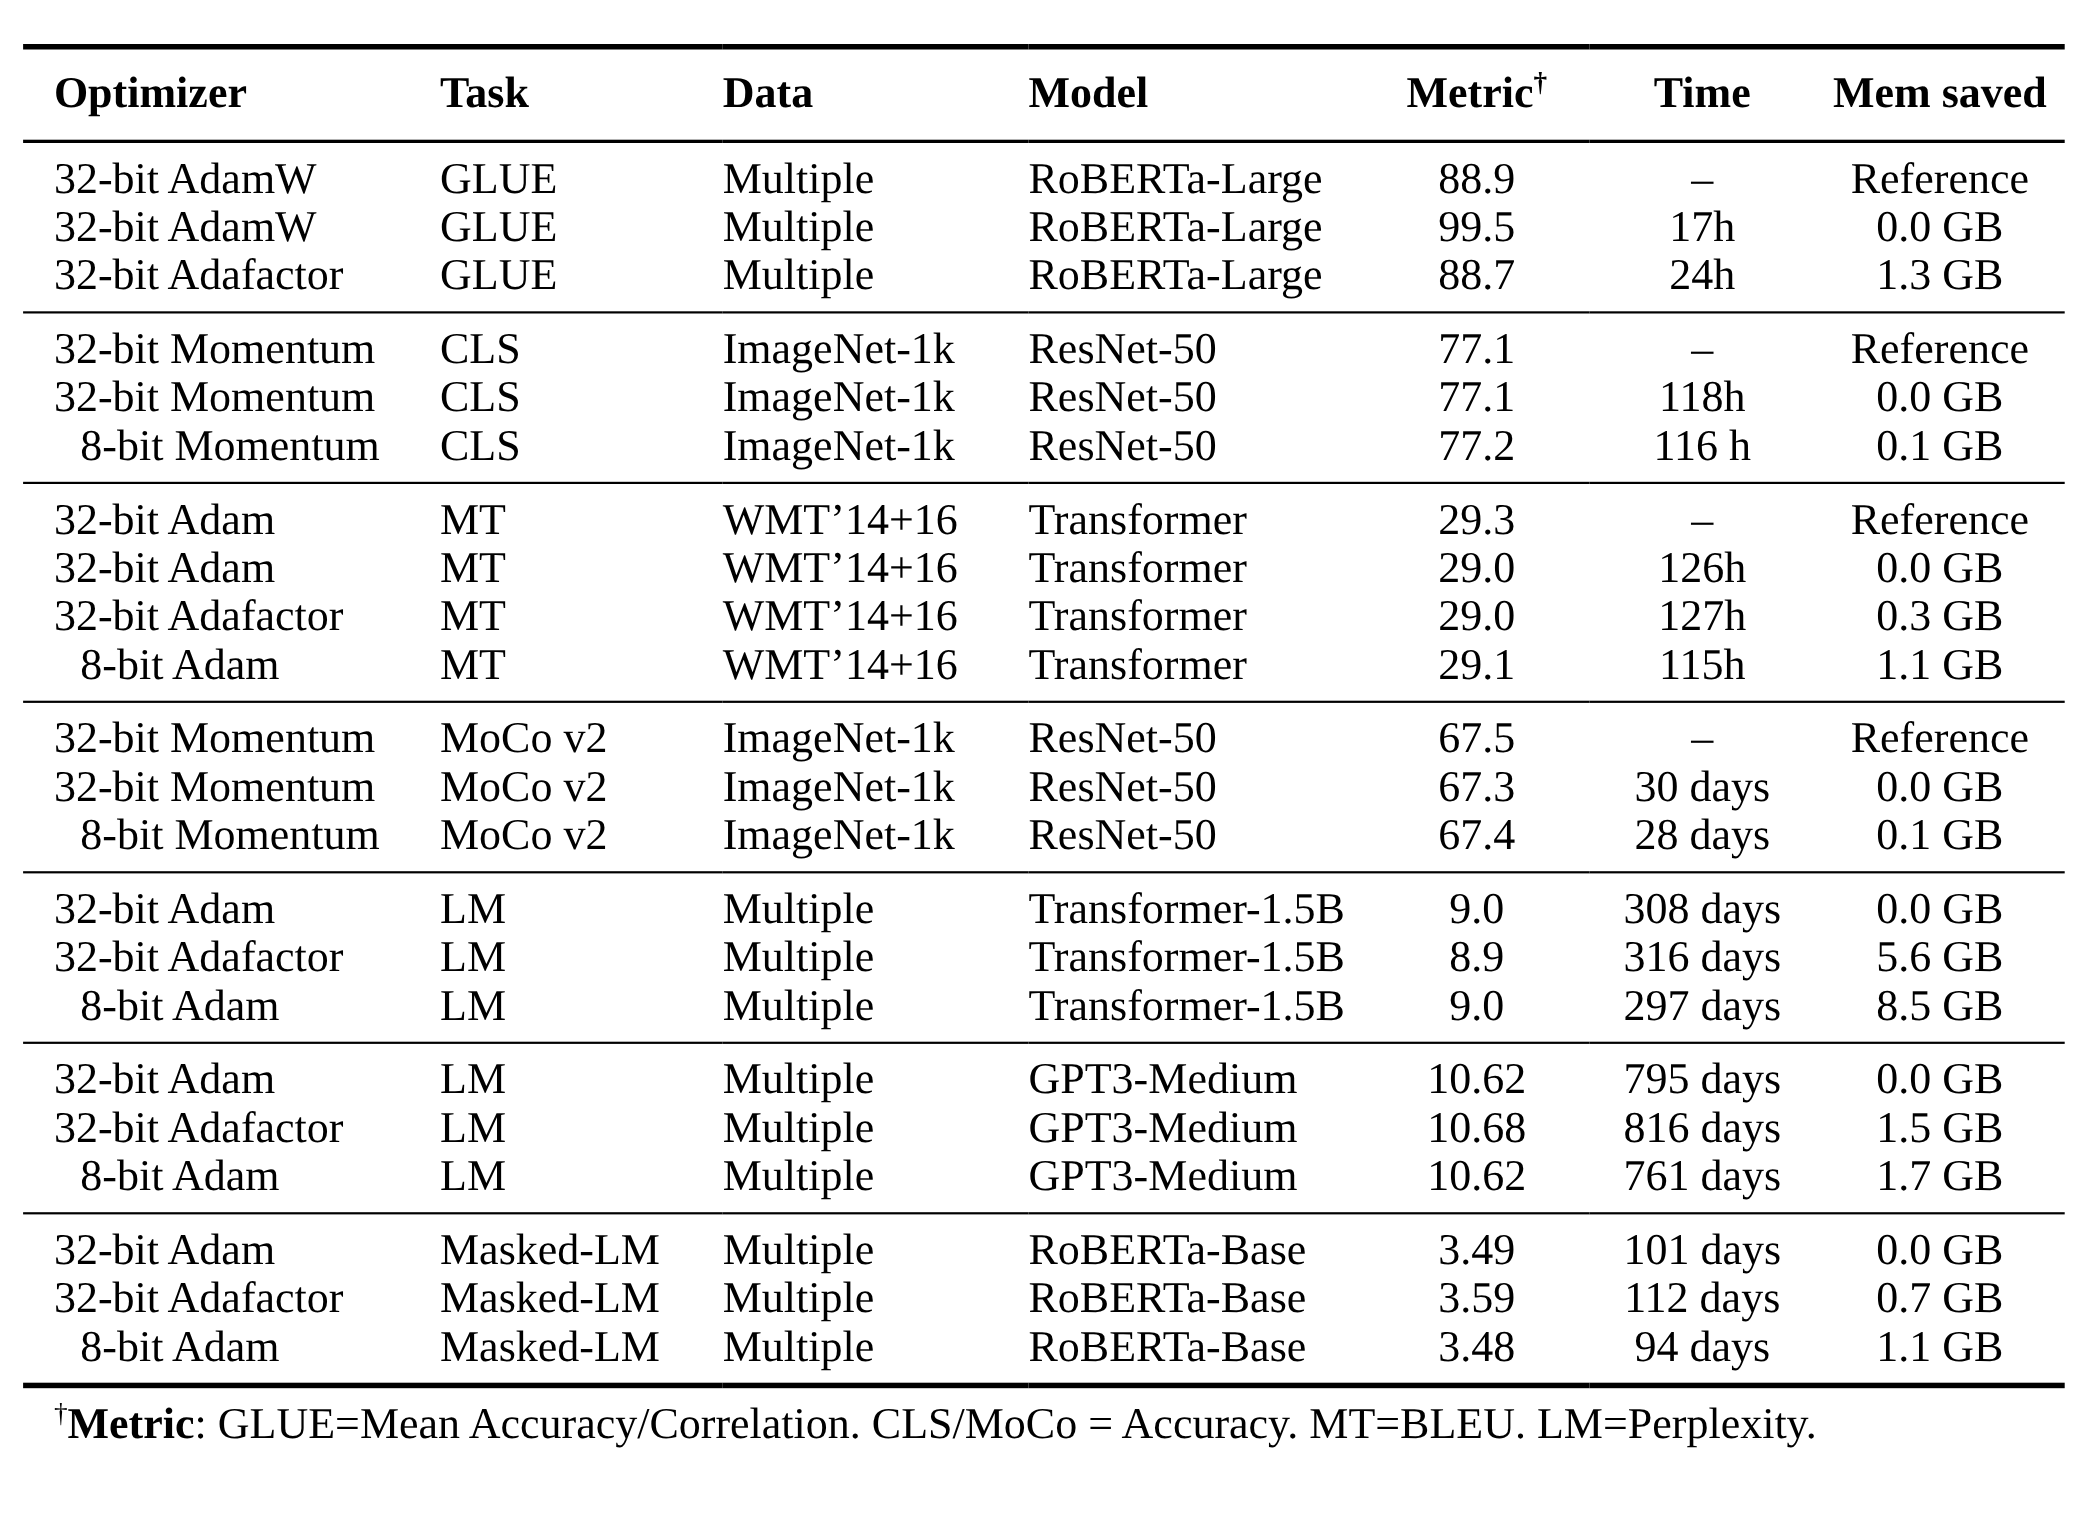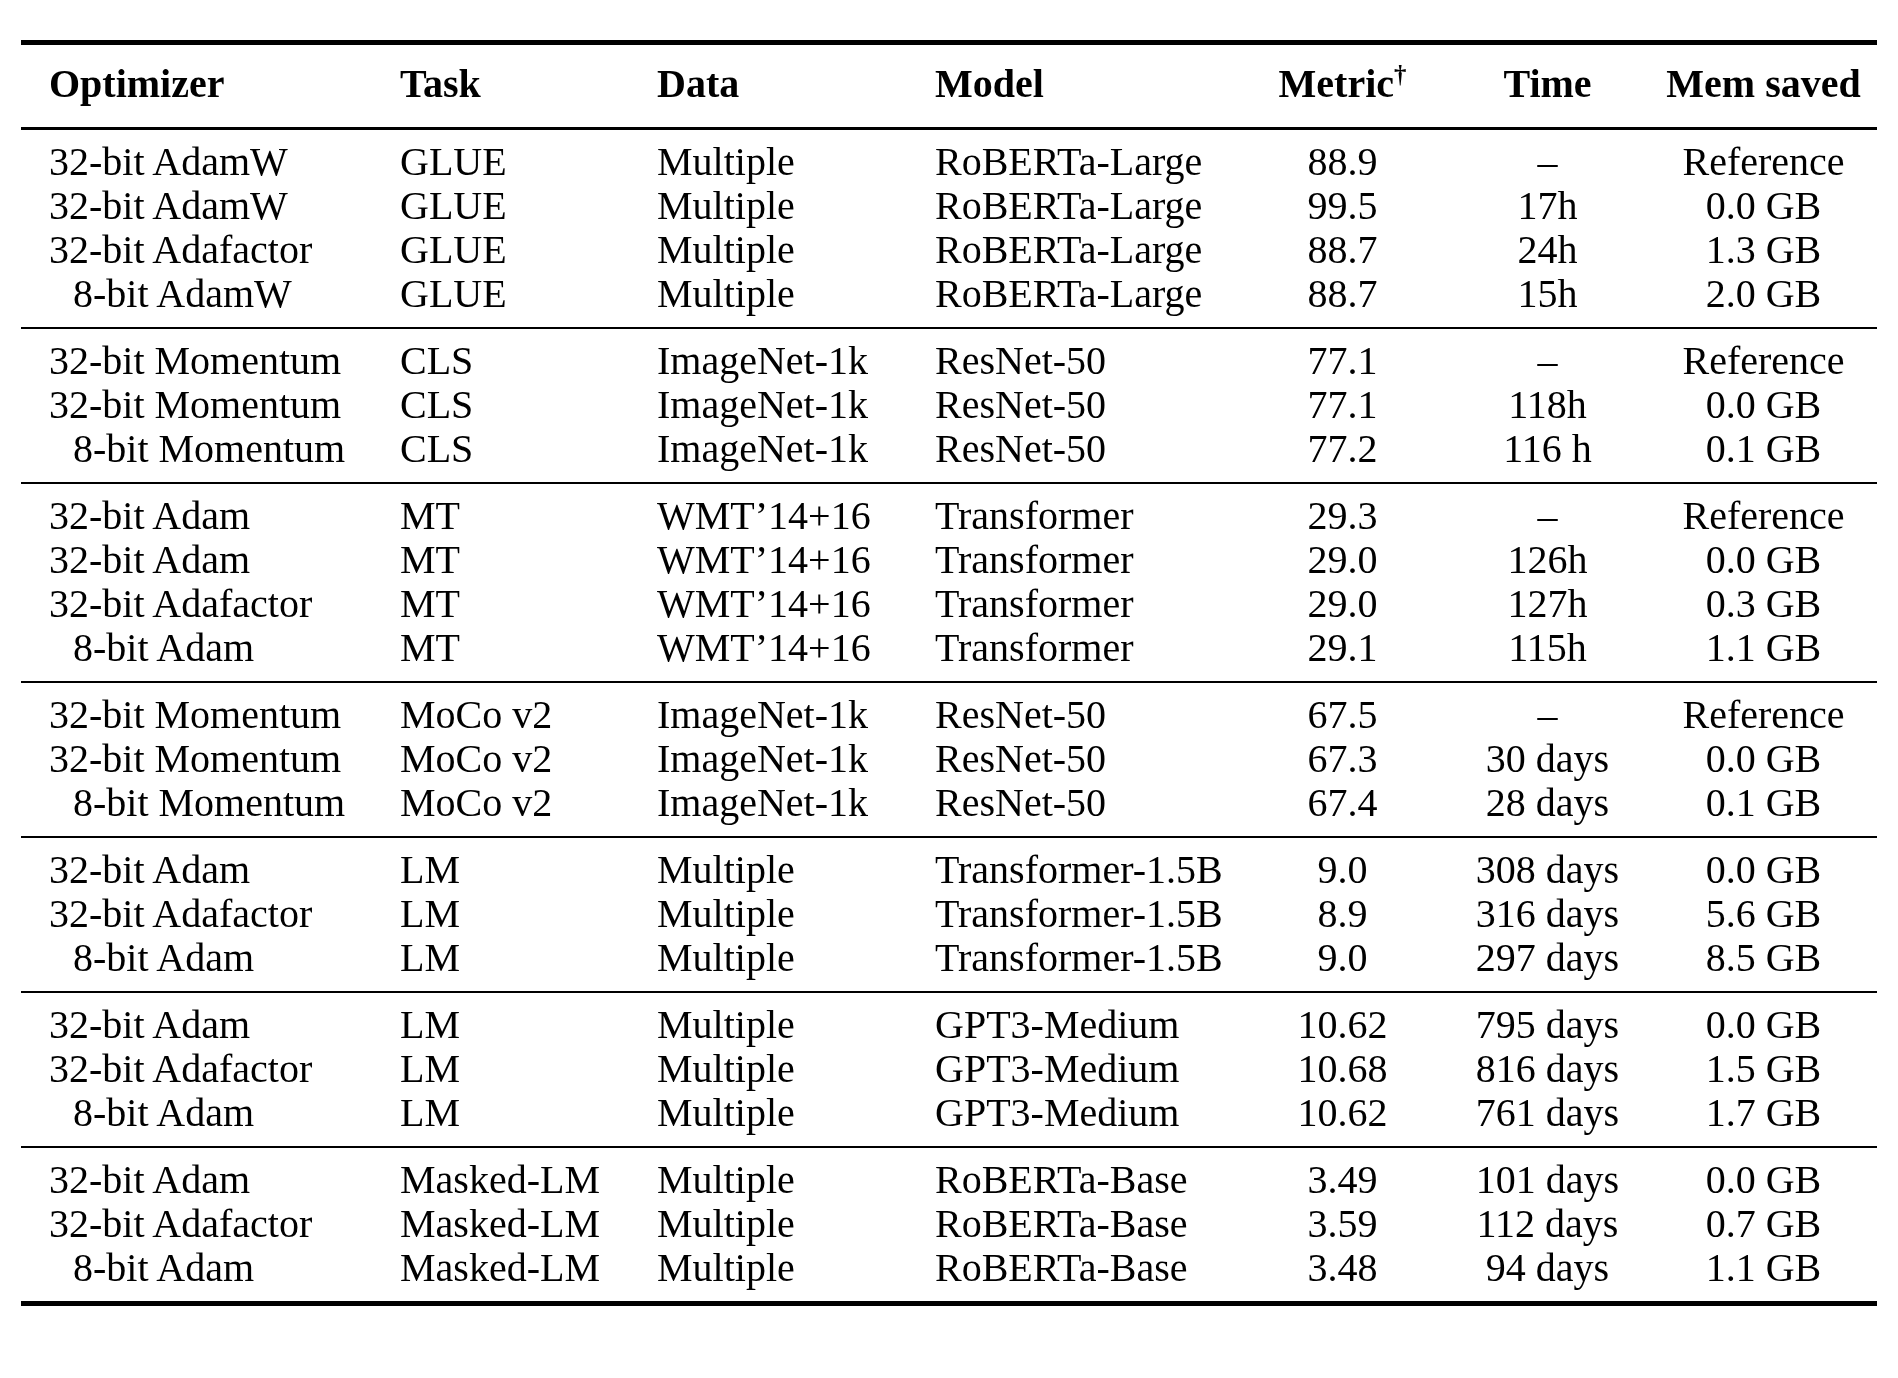--- a/index.html
+++ b/index.html
@@ -118,29 +118,20 @@
         </tr>
         <tr>
           <td class="col-optimizer align-left">32-bit Adafactor</td>
           <td class="col-task align-left">GLUE</td>
           <td class="col-data align-left">Multiple</td>
           <td class="col-model align-left">RoBERTa-Large</td>
           <td class="col-metric align-center b">88.7</td>
           <td class="col-time align-center">24h</td>
           <td class="col-mem align-center">1.3 GB</td>
         </tr>
-        <tr>
-          <td class="col-optimizer align-left indent">8-bit AdamW</td>
-          <td class="col-task align-left">GLUE</td>
-          <td class="col-data align-left">Multiple</td>
-          <td class="col-model align-left">RoBERTa-Large</td>
-          <td class="col-metric align-center b">88.7</td>
-          <td class="col-time align-center b">15h</td>
-          <td class="col-mem align-center b">2.0 GB</td>
-        </tr>
       </tbody>
       <tbody>
         <tr>
           <td class="col-optimizer align-left">32-bit Momentum</td>
           <td class="col-task align-left">CLS</td>
           <td class="col-data align-left">ImageNet-1k</td>
           <td class="col-model align-left">ResNet-50</td>
           <td class="col-metric align-center">77.1</td>
           <td class="col-time align-center">–</td>
           <td class="col-mem align-center">Reference</td>
@@ -313,14 +304,15 @@
           <td class="col-task align-left">Masked-LM</td>
           <td class="col-data align-left">Multiple</td>
           <td class="col-model align-left">RoBERTa-Base</td>
           <td class="col-metric align-center b">3.48</td>
           <td class="col-time align-center b">94 days</td>
           <td class="col-mem align-center b">1.1 GB</td>
         </tr>
       </tbody>
     </table>
 
+  <div class="footnote"><sup class="dagger">†</sup><b>Metric</b><span>: GLUE=Mean Accuracy/Correlation. CLS/MoCo = Accuracy. MT=BLEU. LM=Perplexity.</span></div>
 
 </div>
 
 </body></html>

